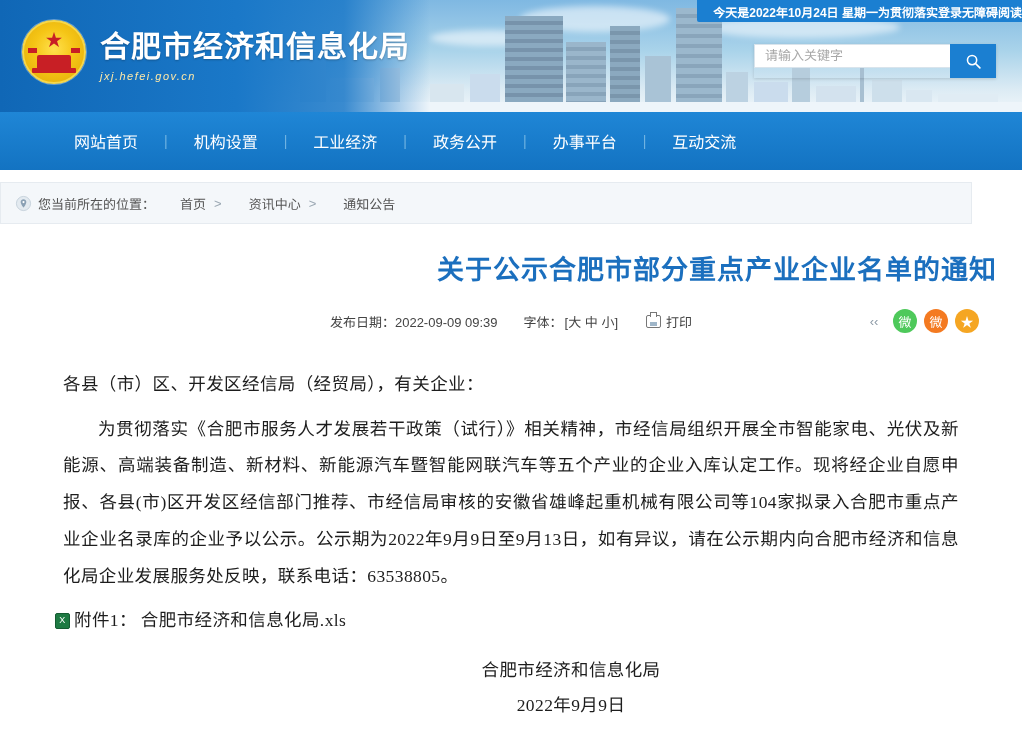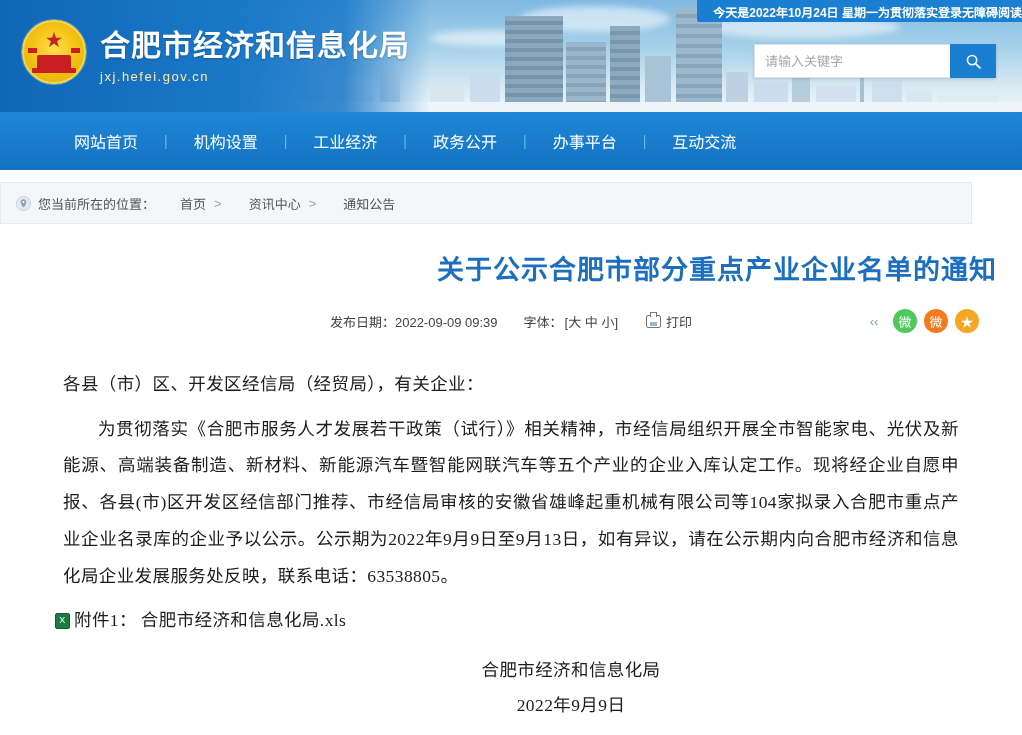--- a/index.html
+++ b/index.html
@@ -72,22 +72,23 @@
     height: 5px;
     background: linear-gradient(90deg,#c81f25 0 18%, transparent 18% 82%, #c81f25 82% 100%);
   }
   .brand-texts { display: flex; flex-direction: column; }
   .brand-cn {
     font-size: 30px; font-weight: bold; color: #ffffff;
     letter-spacing: 1px; text-shadow: 0 1px 2px rgba(0,0,0,0.25);
     white-space: nowrap;
   }
   .brand-en {
-    font-size: 13px; color: #ffe9a8; letter-spacing: 1.5px; margin-top: 4px;
+    font-size: 11px; color: #ffe9a8; letter-spacing: 1.5px; margin-top: 4px;
     white-space: nowrap;
+    font-style: italic;
   }
 
   
   .util-bar {
     position: absolute; right: 0; top: 0;
     height: 22px;
     background: #1b7fd1;
     color: #ffffff;
     display: flex; align-items: center;
     padding: 0 0 0 16px;
@@ -98,27 +99,27 @@
   .util-bar span { white-space: nowrap; }
   .util-link { cursor: pointer; }
 
   
   .search-wrap {
     position: absolute; right: 26px; top: 44px;
     display: flex; height: 34px;
     box-shadow: 0 1px 3px rgba(0,0,0,0.15);
   }
   .search-input {
-    width: 196px; height: 34px;
+    width: 196px; height: 24px;
     border: 1px solid #d9e4ec; border-right: none;
     background: #ffffff;
     padding: 0 10px;
     font-size: 13px; color: #333;
     outline: none;
-    font-family: Liberation Sans, sans-serif;
+    font-family: Liberation Serif, serif;
   }
   .search-input::placeholder { color: #a8a8a8; }
   .search-btn {
     width: 46px; height: 34px;
     background: #1b7fd1; border: none; cursor: pointer;
     display: flex; align-items: center; justify-content: center;
   }
   .search-btn svg { width: 17px; height: 17px; }
 
   

